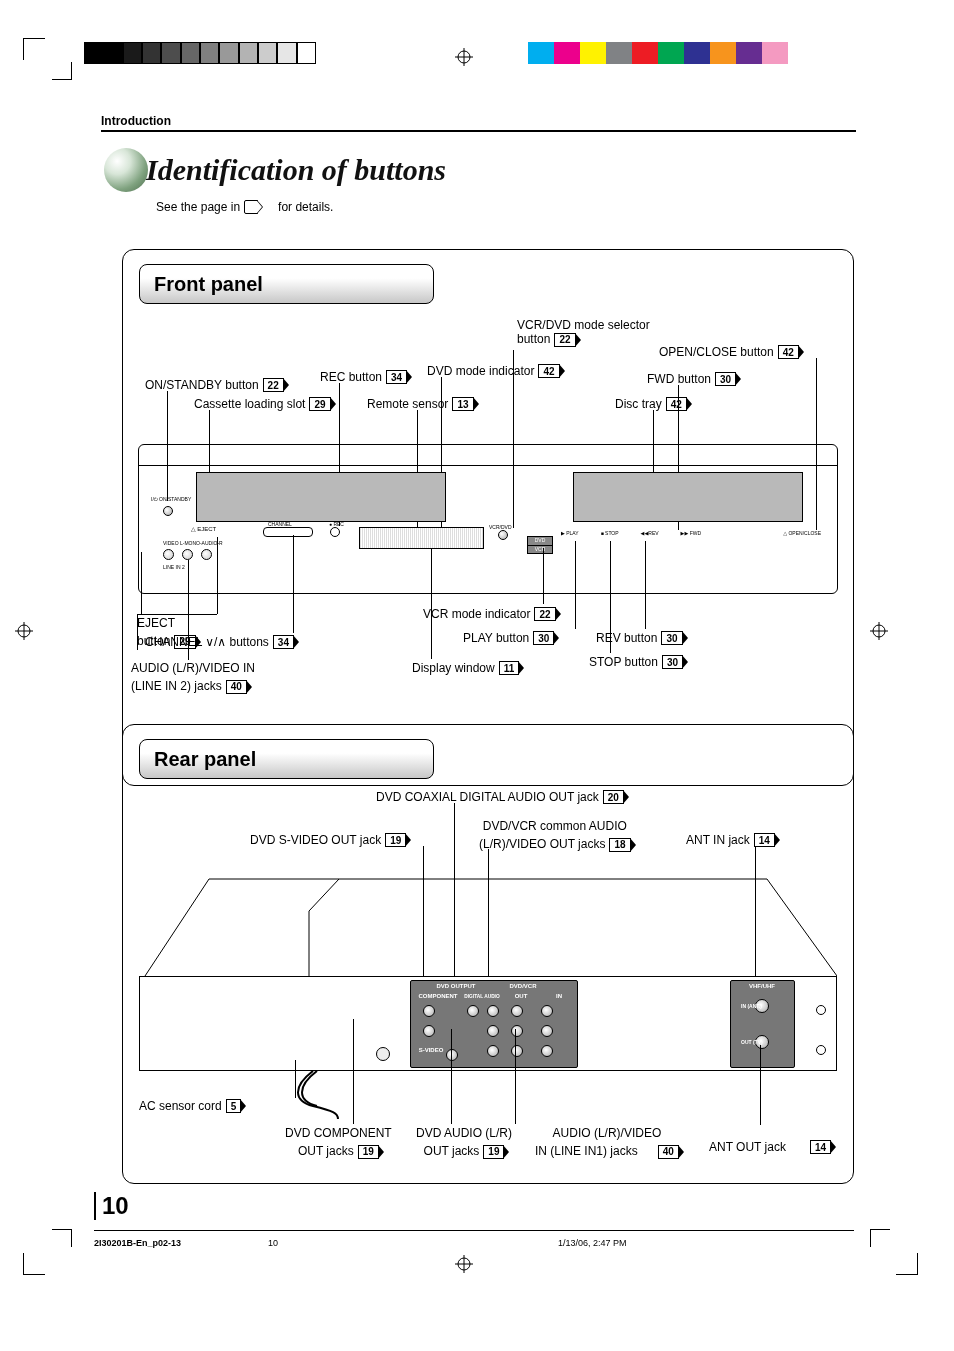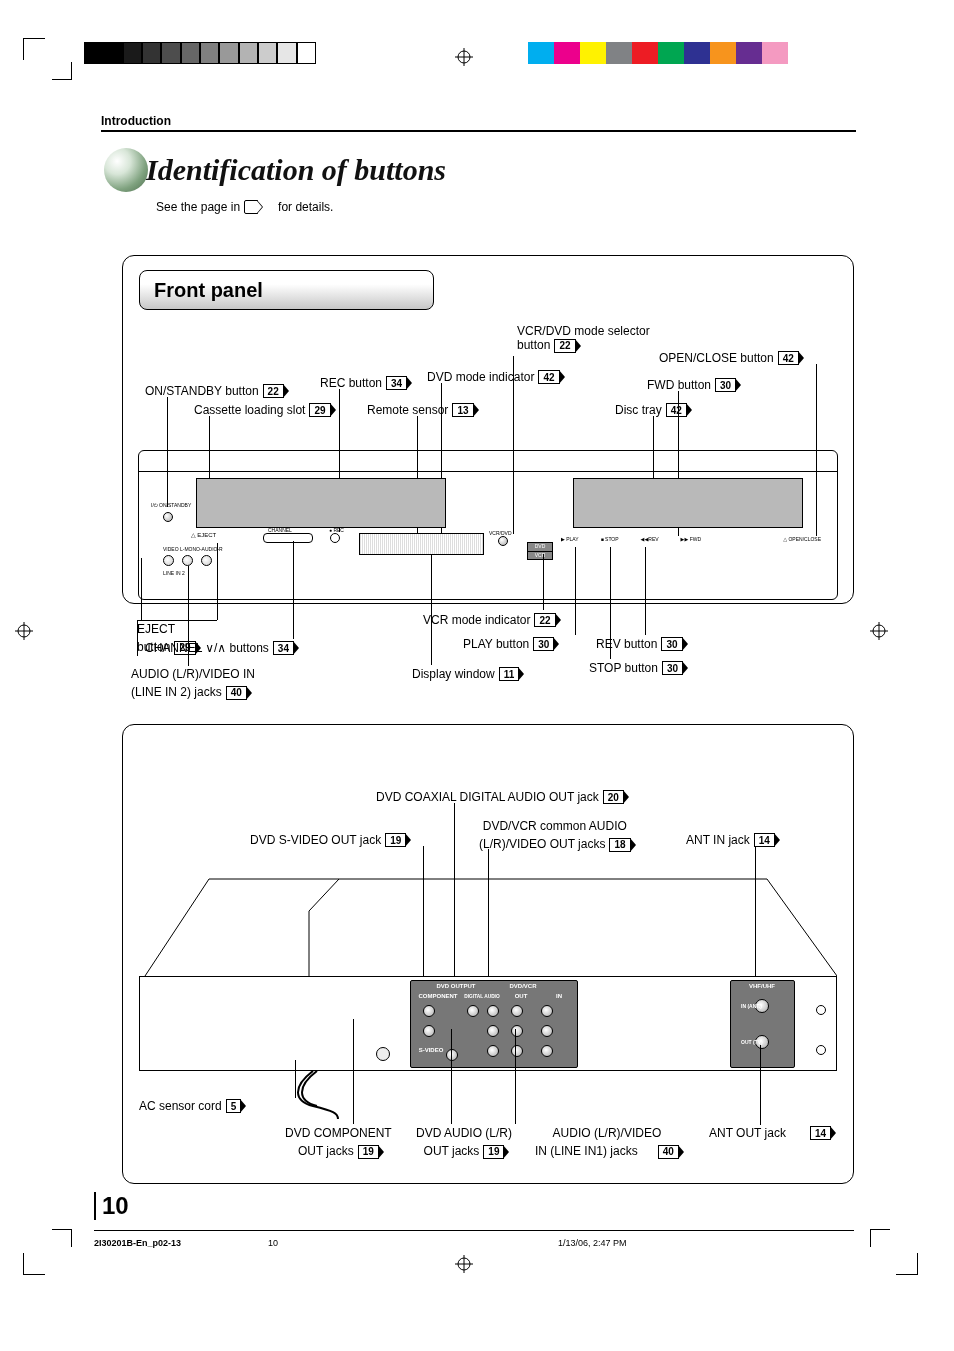--- a/index.html
+++ b/index.html
@@ -30,21 +30,21 @@
 .title-wrap { position: absolute; left: 104px; top: 148px; display: flex; align-items: center; gap: 4px; }
 .sphere { width: 44px; height: 44px; border-radius: 50%; background: radial-gradient(circle at 30% 30%, #fff 0%, #d8e6d8 30%, #7fa27f 65%, #4a6a4a 100%); }
 .title { font-family: "Times New Roman", Times, serif; font-style: italic; font-weight: bold; font-size: 30px; color: #111; margin-left: -6px; }
 .subtitle-row { position: absolute; left: 156px; top: 200px; font-size: 12px; display: flex; align-items: center; gap: 4px; }
 .ref-box { display: inline-flex; align-items: center; border: 1px solid #000; border-radius: 2px 0 0 2px; height: 14px; padding: 0 3px 0 3px; font-size: 10px; font-weight: bold; position: relative; }
 .ref-box::after { content: ""; position: absolute; right: -6px; top: -1px; width: 0; height: 0; border-top: 7px solid transparent; border-bottom: 7px solid transparent; border-left: 6px solid #000; }
 .ref-box .inner-tri { position: absolute; right: -5px; top: 0px; width: 0; height: 0; border-top: 6px solid transparent; border-bottom: 6px solid transparent; border-left: 5px solid #fff; z-index: 1; }
 .ref-box.empty { width: 14px; }
 
 .panel-box { position: absolute; left: 122px; width: 732px; border: 1px solid #000; border-radius: 12px; }
-.panel-front { top: 255px; height: 349px; padding-left: 36px; }
+.panel-front { top: 249px; height: 537px; padding-left: 36px; }
 .panel-rear { top: 724px; height: 460px; }
 
 .panel-header { position: absolute; left: 16px; top: 14px; width: 295px; height: 40px; border: 1px solid #000; border-radius: 8px; background: linear-gradient(to bottom, #fff 0%, #fff 35%, #c7c7c7 100%); display: flex; align-items: center; padding-left: 14px; font-size: 20px; font-weight: bold; }
 
 .callout { position: absolute; font-size: 12px; white-space: nowrap; display: flex; align-items: center; gap: 4px; }
 .callout .ref { flex-shrink: 0; }
 
 .ref { display: inline-flex; align-items: center; border: 1px solid #000; height: 14px; padding: 0 4px; font-size: 10px; font-weight: bold; position: relative; background: #fff; }
 .ref::after { content: ""; position: absolute; right: -6px; top: -1px; width: 0; height: 0; border-top: 7px solid transparent; border-bottom: 7px solid transparent; border-left: 6px solid #000; }
 .ref .itri { position: absolute; right: -5px; top: 0px; width: 0; height: 0; border-top: 6px solid transparent; border-bottom: 6px solid transparent; border-left: 5px solid #fff; }
@@ -367,20 +367,21 @@
     <div class="leader lv" style="left:65px; top:310px; height:100px;"></div>
     <div class="leader lv" style="left:170px; top:285px; height:98px;"></div>
     <div class="leader lv" style="left:308px; top:299px; height:110px;"></div>
     <div class="leader lv" style="left:420px; top:298px; height:56px;"></div>
     <div class="leader lv" style="left:452px; top:291px; height:88px;"></div>
     <div class="leader lv" style="left:487px; top:291px; height:112px;"></div>
     <div class="leader lv" style="left:522px; top:291px; height:88px;"></div>
   </div>
 
   <div class="panel-box panel-rear">
+    <div class="panel-header">Rear panel</div>
 
     <div class="callout" style="left:253px; top:65px;">
       <span>DVD COAXIAL DIGITAL AUDIO OUT jack</span>
       <span class="ref">
           <span>20</span>
           <span class="itri"></span>
         </span>
     </div>
     <div class="callout two-line" style="left:356px; top:94px;">
       <span>DVD/VCR common AUDIO</span>
@@ -494,21 +495,21 @@
     <div class="callout two-line" style="left:412px; top:401px;">
       <span>AUDIO (L/R)/VIDEO</span>
       <span style="display:flex; align-items:flex-end; gap:20px">
         <span>IN (LINE IN1) jacks</span>
         <span class="ref">
             <span>40</span>
             <span class="itri"></span>
           </span>
       </span>
     </div>
-    <div class="callout" style="left:586px; top:401px;gap:24px;">
+    <div class="callout" style="left:586px; top:415px;gap:24px;">
       <span>ANT OUT jack</span>
       <span class="ref">
           <span>14</span>
           <span class="itri"></span>
         </span>
     </div>
   </div>
 
   <div class="page-num">10</div>
   <div class="foot-rule"></div>

